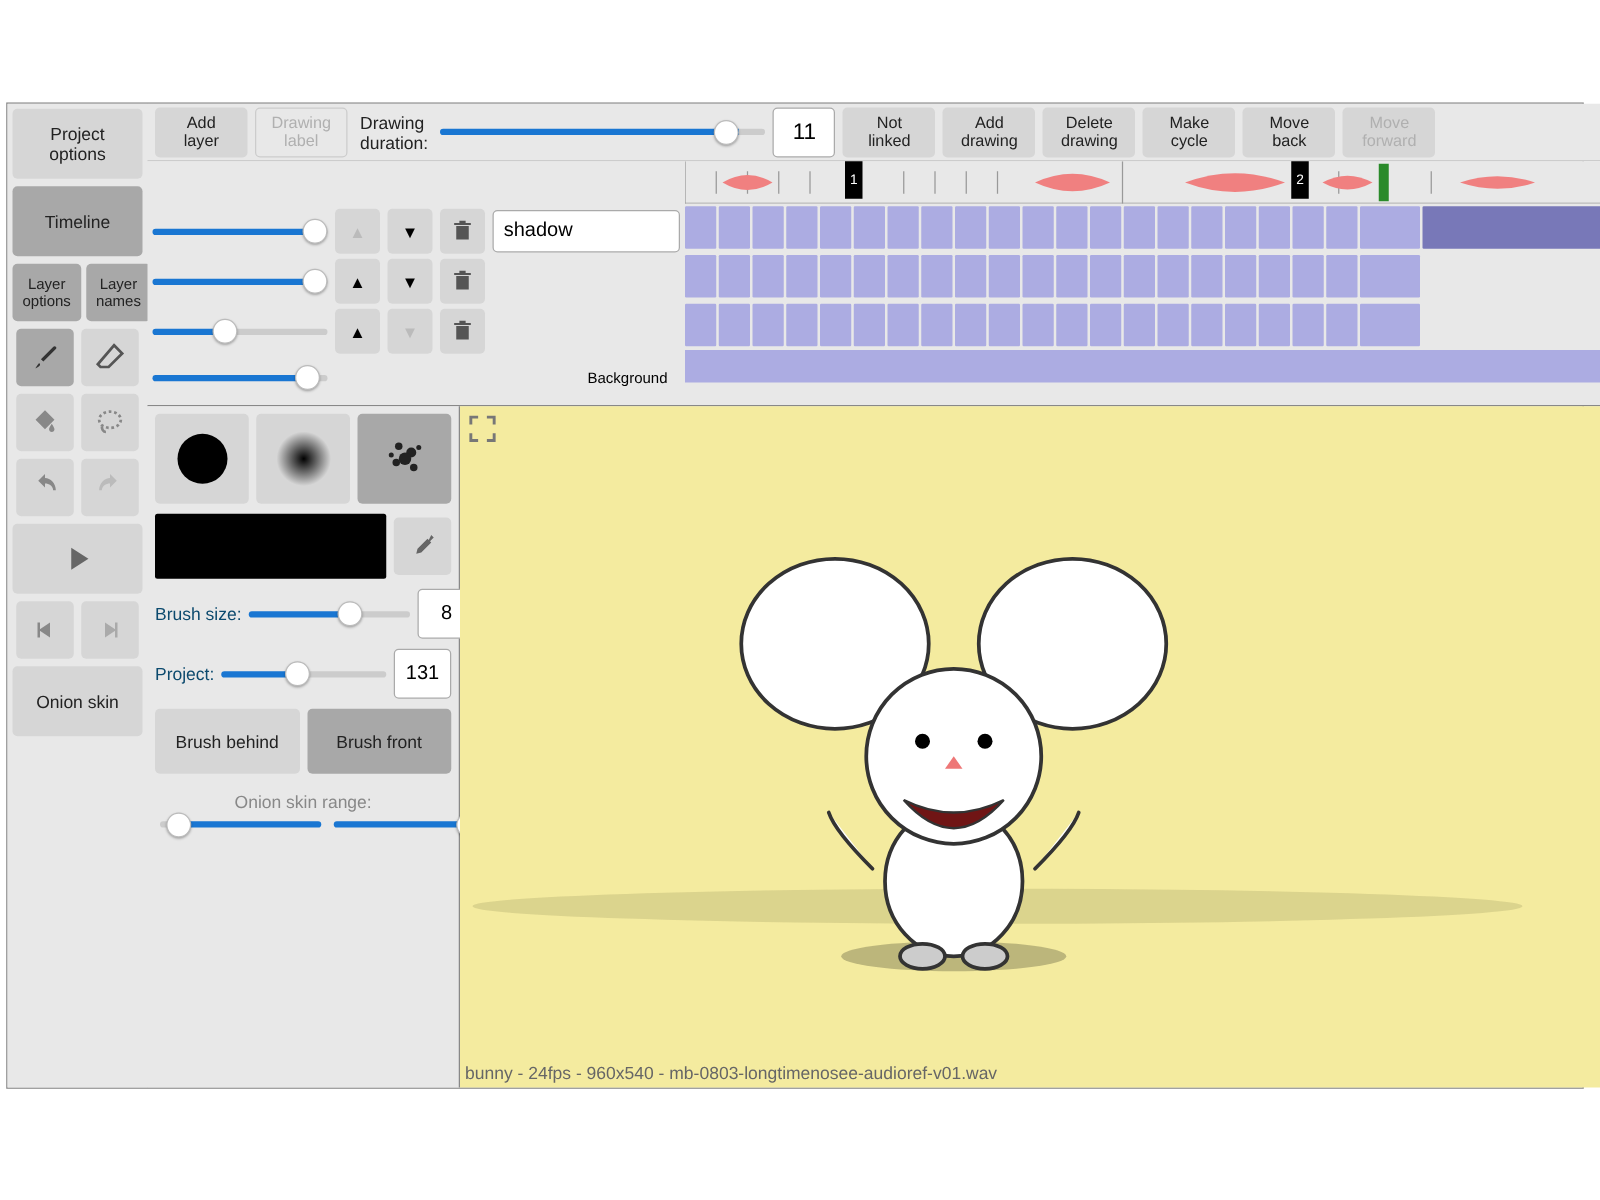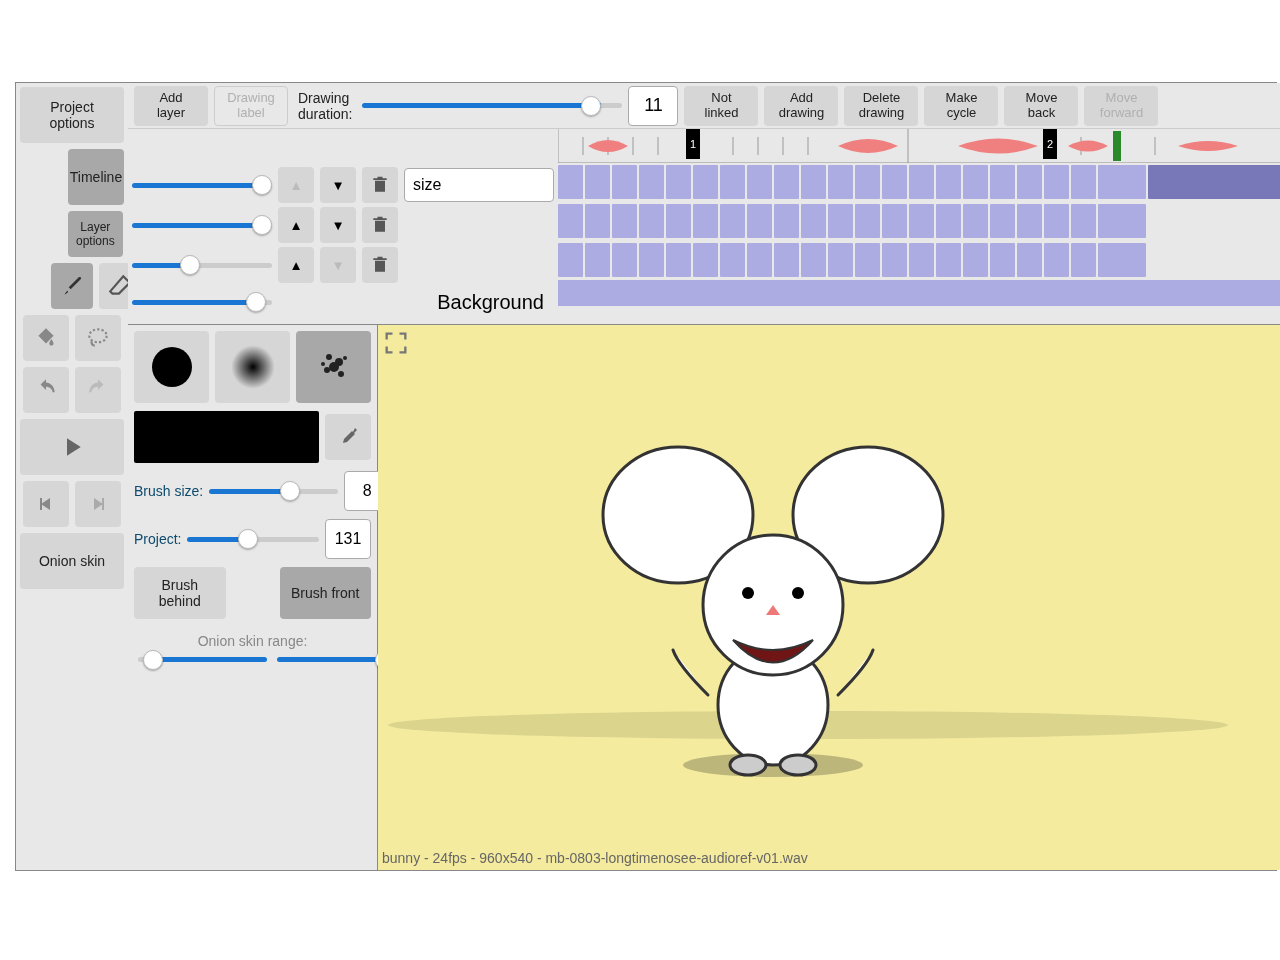--- a/index.html
+++ b/index.html
@@ -1,41 +1,41 @@
 <!DOCTYPE html>
 <html><head>
 <meta charset="utf-8">
 <style>
 *{box-sizing:border-box;margin:0;padding:0;font-family:Arial,Helvetica,sans-serif;}
 body{background:#fff;width:1280px;height:960px;overflow:hidden;}
-.app{position:absolute;left:15px;top:82px;width:1262px;height:789px;border:1px solid #888;display:flex;background:#e8e8e8;}
+.app{position:absolute;left:5px;top:82px;width:1262px;height:789px;border:1px solid #888;display:flex;background:#e8e8e8;}
 .leftbar{width:112px;background:#e8e8e8;display:flex;flex-direction:column;padding:4px;gap:6px;}
 .btn{background:#d6d6d6;border:none;border-radius:4px;display:flex;align-items:center;justify-content:center;text-align:center;font-size:14px;color:#222;cursor:pointer;padding:6px 8px;}
-.btn.dark{background:#a8a8a8;margin-left:48px;}
+.btn.dark{background:#a8a8a8;}
 .btn.disabled{color:#b0b0b0;}
 .lb-big{height:56px;}
 .lb-row{display:flex;gap:4px;}
 .lb-row .btn{flex:1;height:46px;font-size:12px;}
 .iconbtn{width:46px;height:46px;display:flex;align-items:center;justify-content:center;}
 .iconrow{display:flex;gap:6px;justify-content:center;}
 .playbtn{height:56px;}
 .right{flex:1;display:flex;flex-direction:column;}
 .topbar{height:46px;background:#e8e8e8;display:flex;align-items:center;gap:6px;padding:4px 6px;border-bottom:1px solid #ccc;}
 .topbtn{height:40px;min-width:74px;font-size:13px;line-height:1.1;}
 .durlabel{font-size:14px;color:#222;padding:0 4px;white-space:nowrap;}
 .durslide{flex:0 0 260px;}
 .numbox{width:50px;height:40px;border:1px solid #aaa;border-radius:4px;background:#fff;font-size:18px;text-align:center;}
 .timeline{height:196px;background:#e8e8e8;border-bottom:1px solid #888;display:flex;}
 .tl-left{width:430px;display:flex;flex-direction:column;padding:4px 4px 0 4px;}
 .tl-wave{height:34px;}
 .tl-row{height:36px;display:flex;align-items:center;gap:6px;margin-bottom:4px;}
 .tl-slide{width:140px;}
 .sqbtn{width:36px;height:36px;background:#d6d6d6;border:none;border-radius:4px;display:flex;align-items:center;justify-content:center;}
 .layername{flex:1;height:34px;border:1px solid #aaa;border-radius:4px;background:#fff;padding:0 8px;font-size:16px;display:flex;align-items:center;}
-.bglabel{text-align:right;padding-right:10px;font-size:20px;height:28px;display:flex;align-items:center;justify-content:flex-end;}
+.bglabel{text-align:right;padding-right:10px;font-size:12px;height:28px;display:flex;align-items:center;justify-content:flex-end;}
 .tl-right{flex:1;position:relative;}
 .wavearea{height:34px;position:relative;border-bottom:1px solid #bbb;}
 .frames{height:36px;display:flex;gap:2px;margin-bottom:3px;padding-top:2px;}
 .frame{background:#acace2;border-radius:1px;}
 .bgbar{height:26px;background:#acace2;}
 .midsection{flex:1;display:flex;}
 .toolpanel{width:250px;background:#e8e8e8;border-right:1px solid #888;padding:6px;display:flex;flex-direction:column;gap:8px;}
 .brushrow{display:flex;gap:6px;}
 .brushsw{flex:1;height:72px;border-radius:4px;display:flex;align-items:center;justify-content:center;}
 .colorrow{display:flex;gap:6px;align-items:center;}
@@ -183,21 +183,21 @@
           <button class="sqbtn">
               <span>▼</span>
             </button>
           <button class="sqbtn">
               <span>
                 <svg width="20" height="20" viewBox="0 0 24 24">
                   <path fill="#555" d="M6 7h12v13H6zM4 4h16v2H4zM9 2h6v2H9z"></path>
                 </svg>
               </span>
             </button>
-          <div class="layername">size</div>
+          <div class="layername">shadow</div>
         </div>
         <div class="tl-row">
           <input type="range" class="slider tl-slide" value="100" style="background: linear-gradient(90deg, rgb(25, 118, 210) 95%, rgb(204, 204, 204) 95%);">
           <button class="sqbtn">
               <span>▲</span>
             </button>
           <button class="sqbtn">
               <span>▼</span>
             </button>
           <button class="sqbtn">

